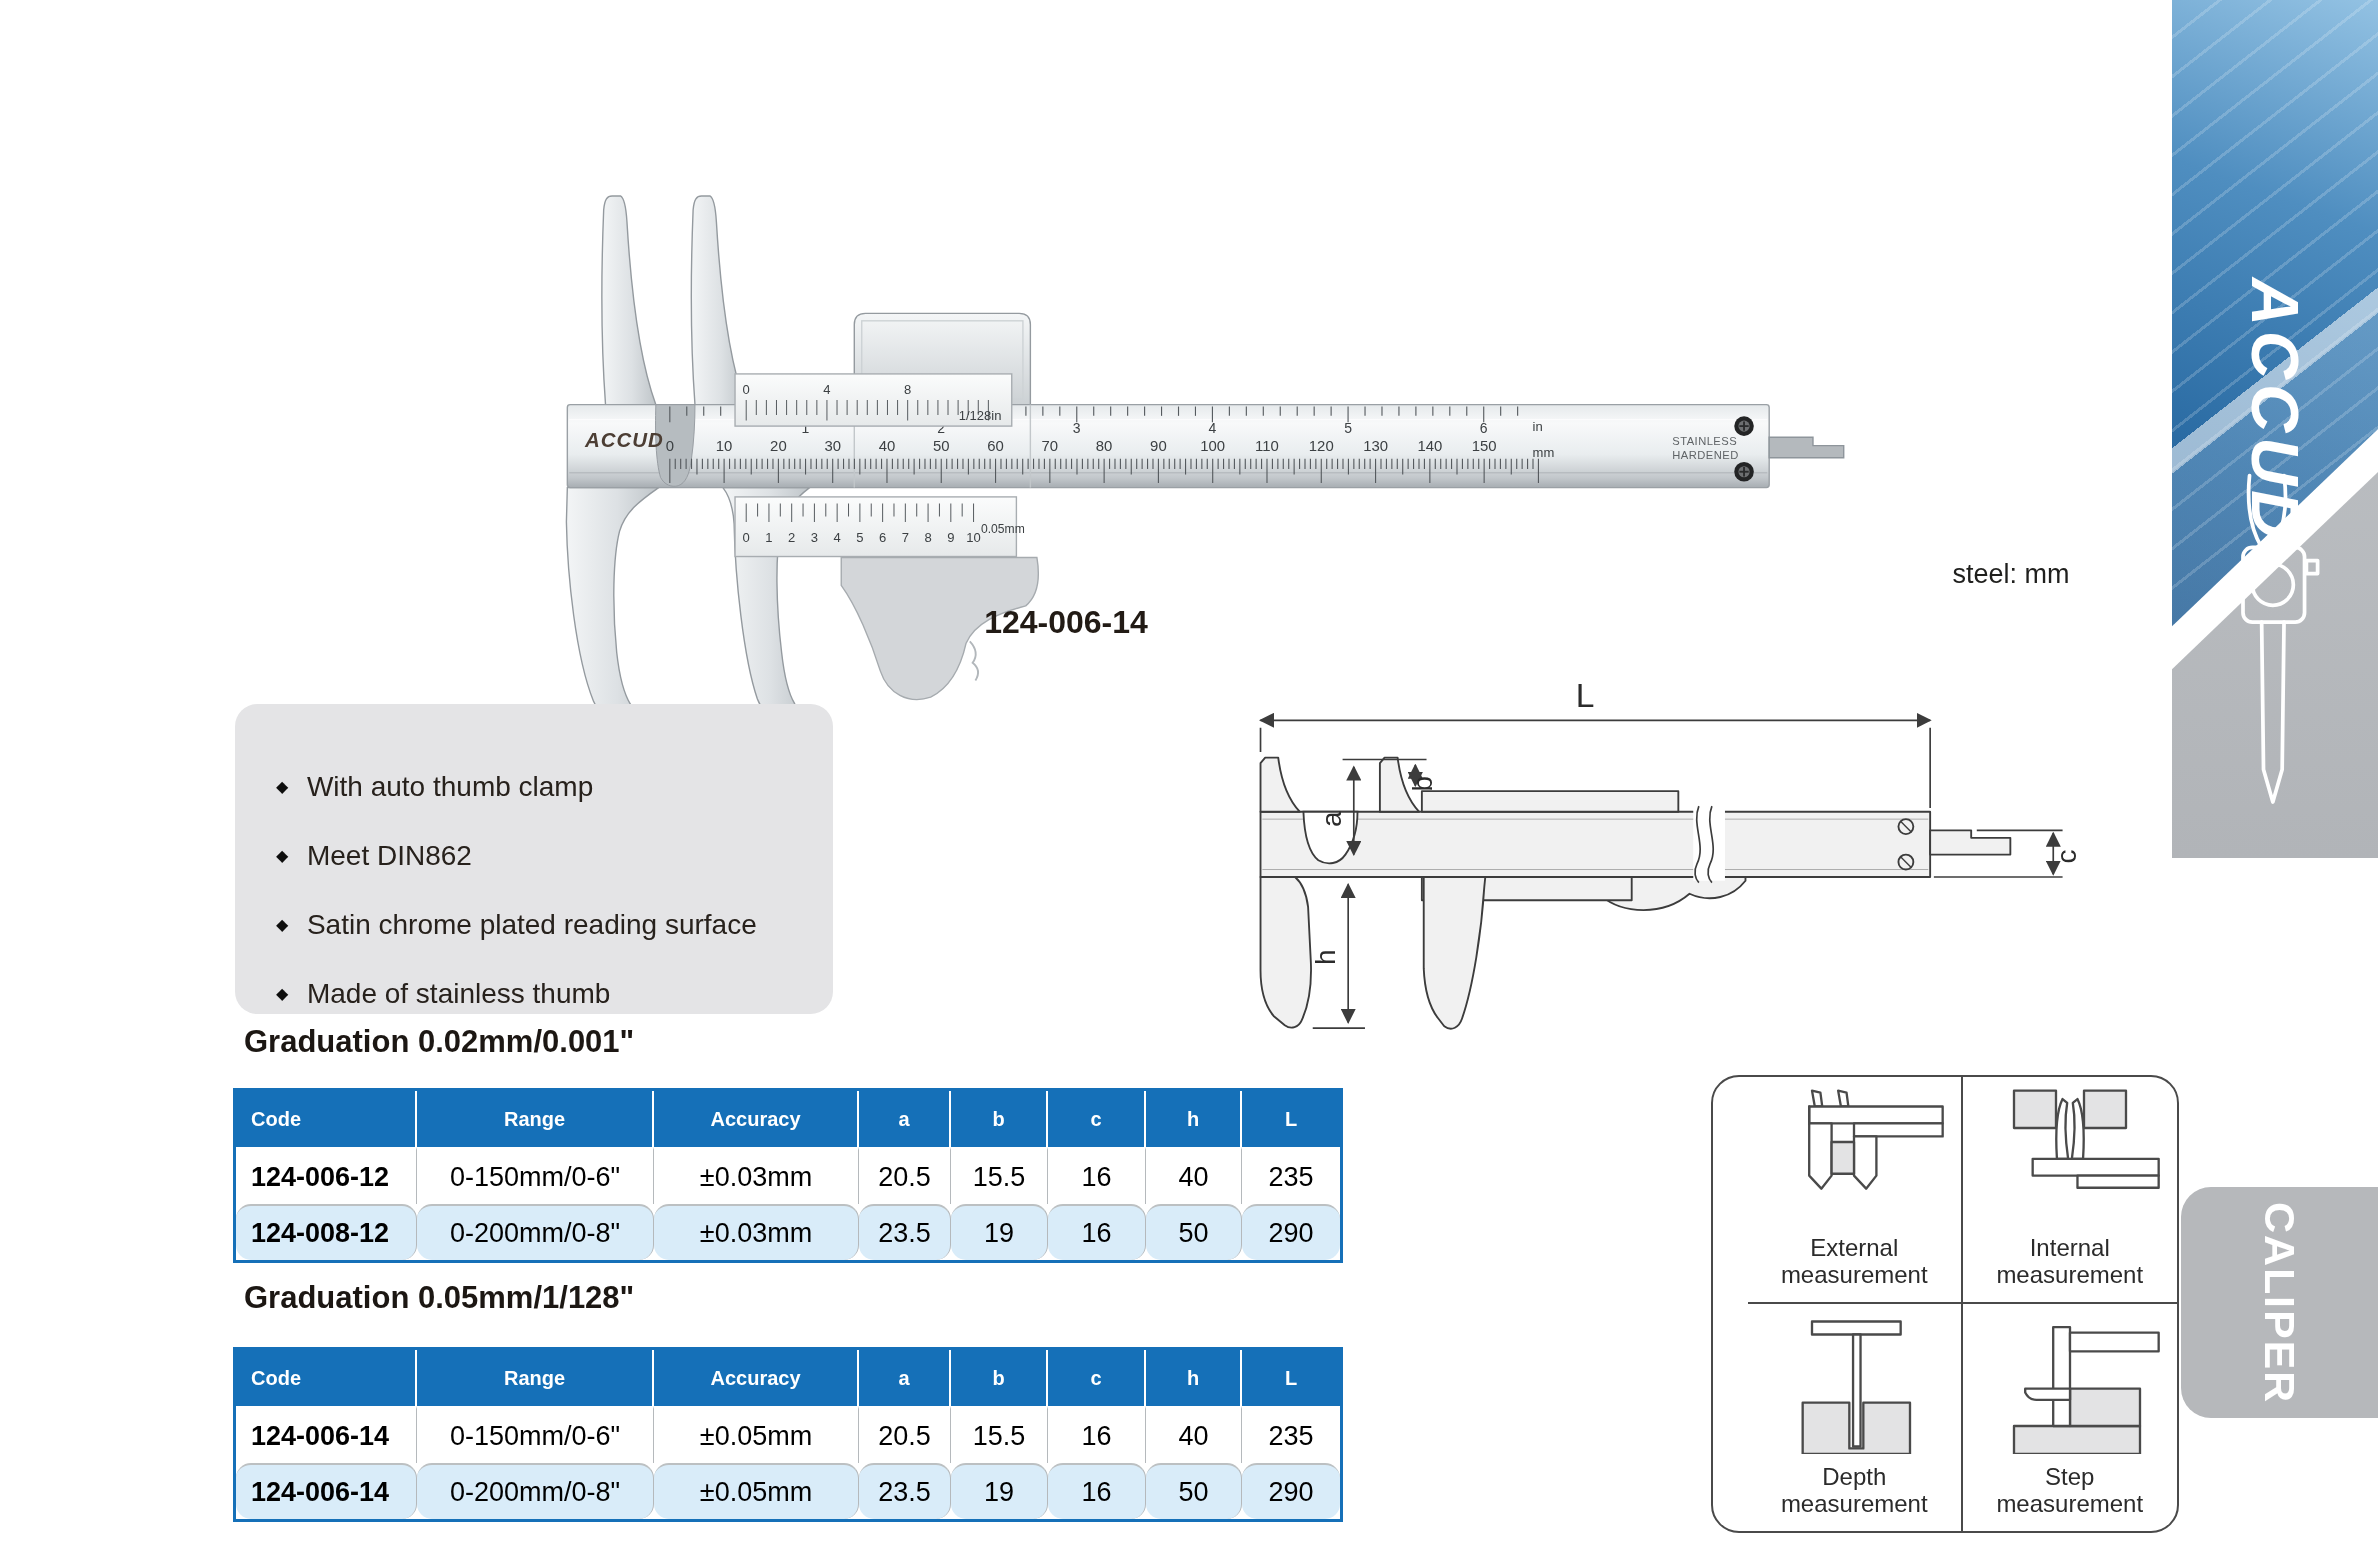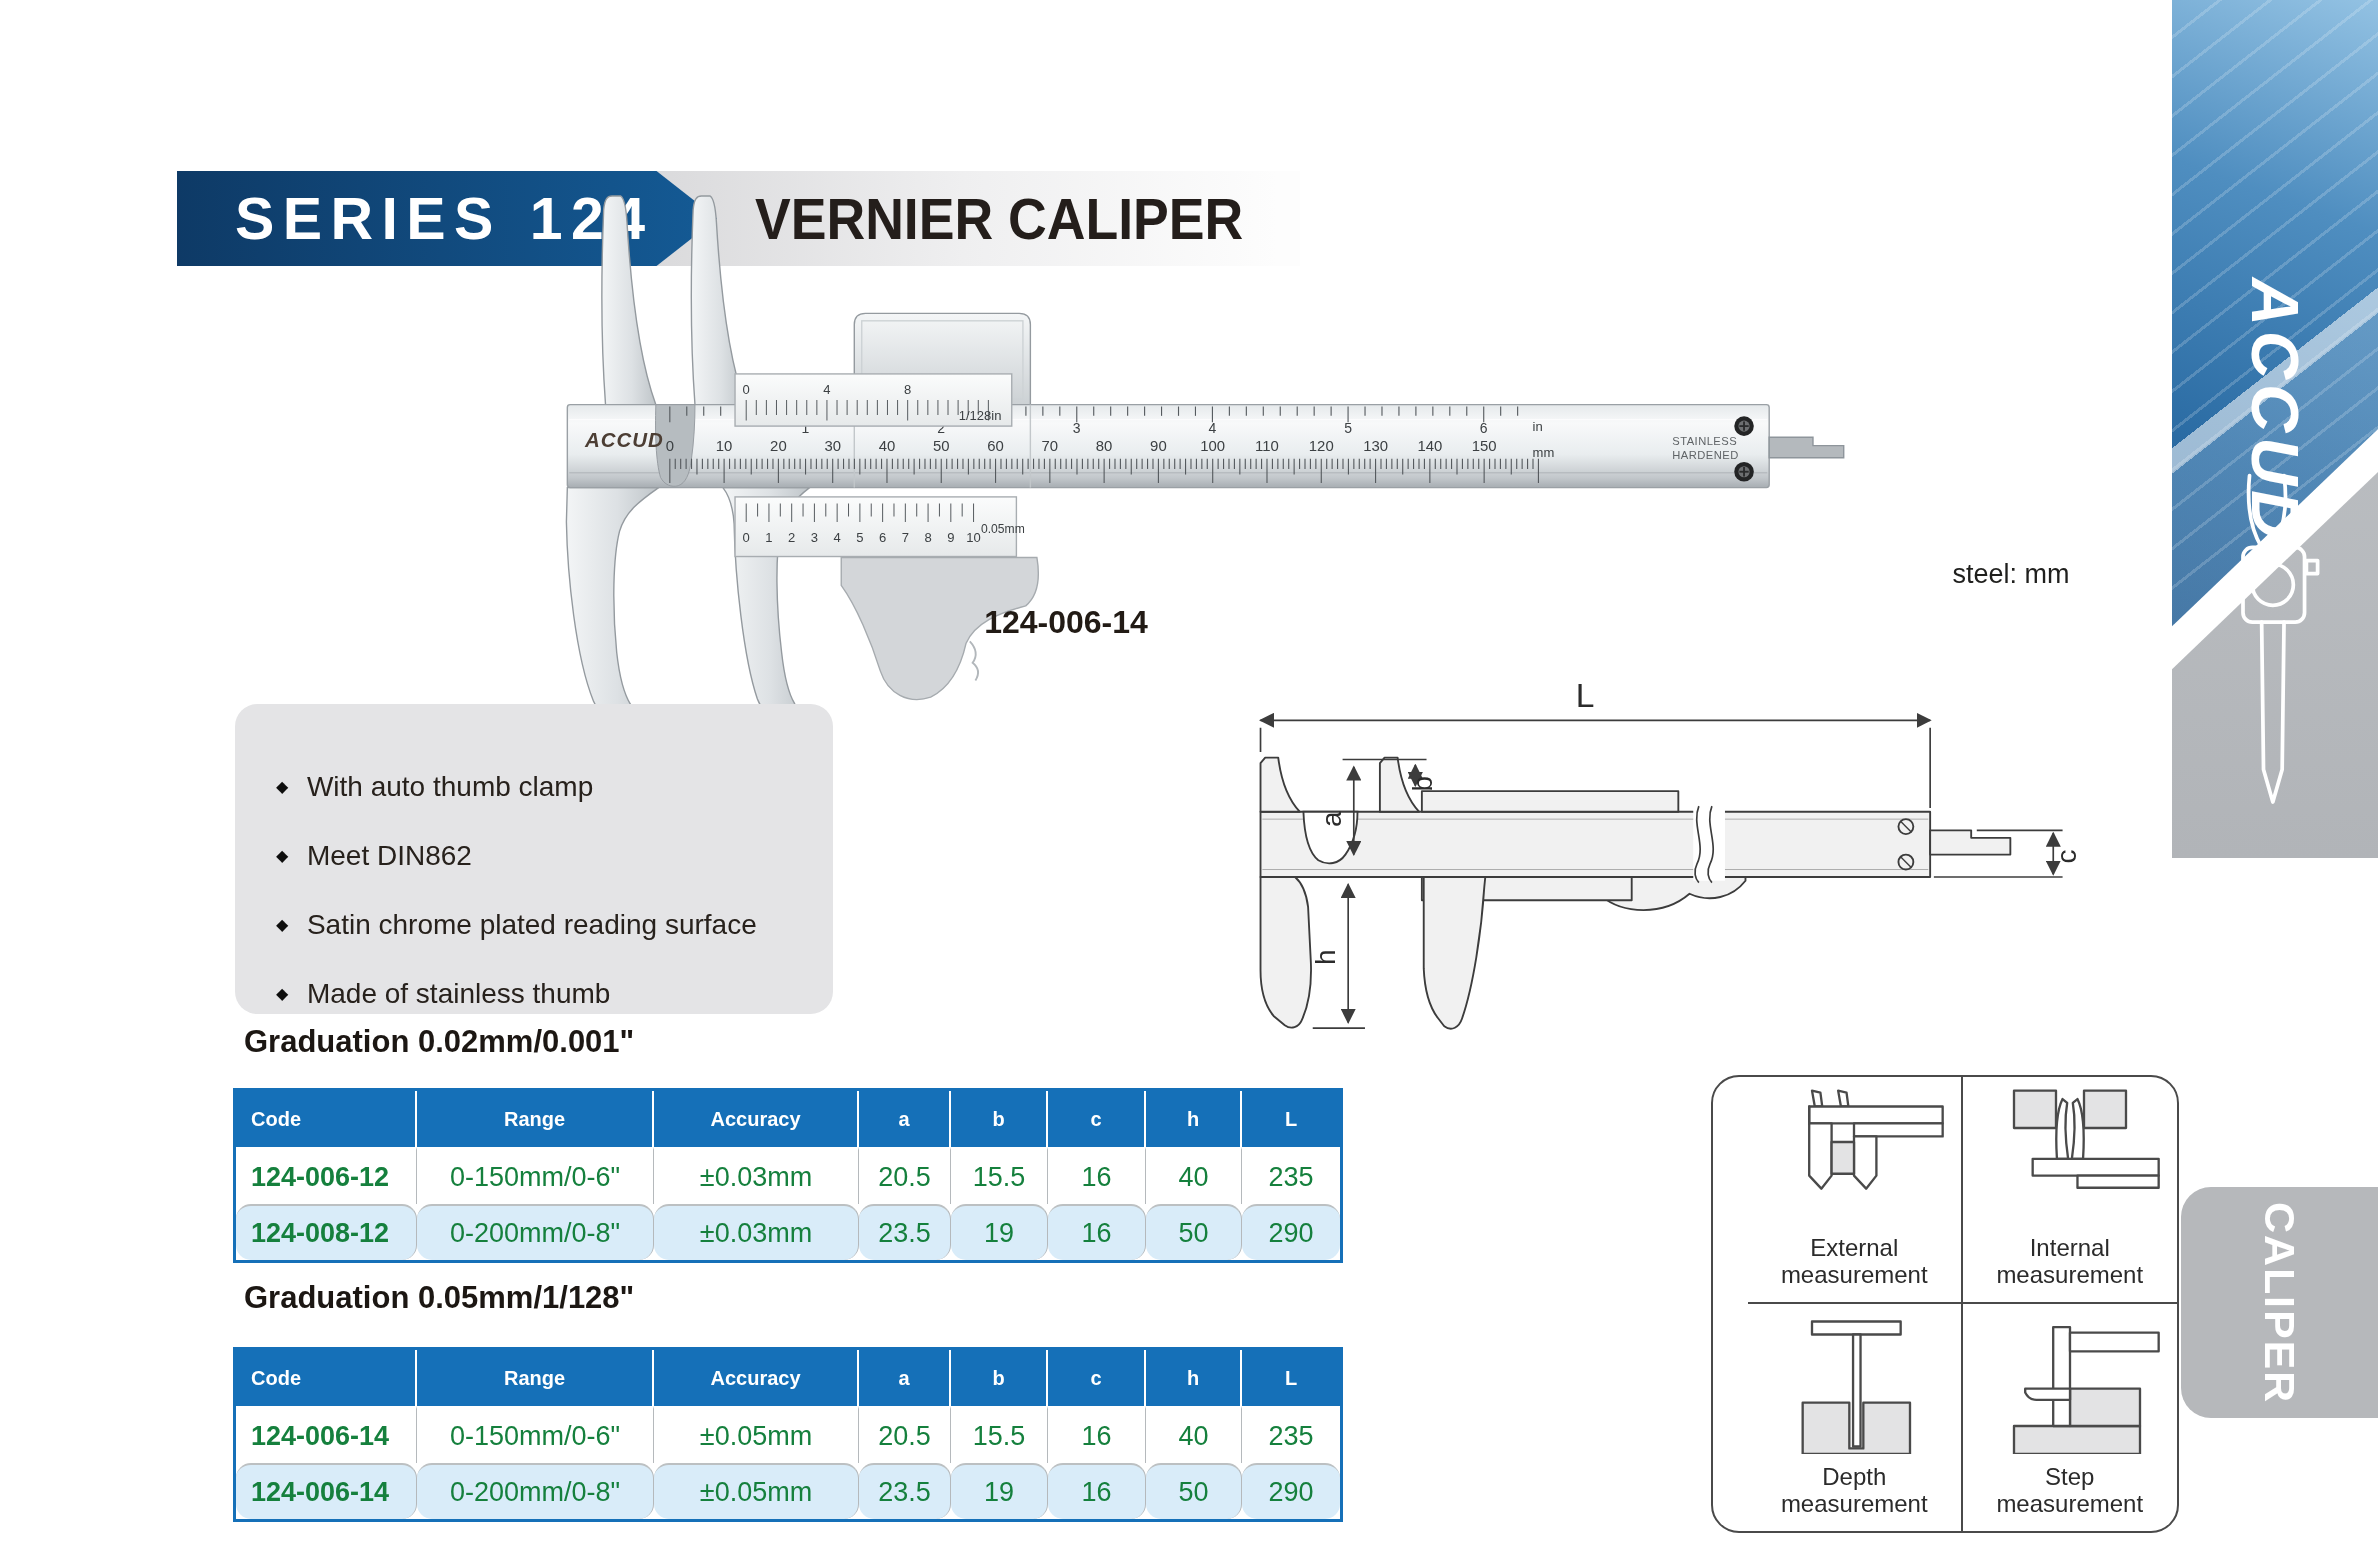--- a/index.html
+++ b/index.html
@@ -35,21 +35,21 @@
   .grad-title{font-size:31px;font-weight:bold;color:#1c1713;}
   .grad-title-1{left:244px;top:1024px;}
   .grad-title-2{left:244px;top:1280px;}
   .spec-table{border:3.7px solid #1570b8;background:#fff;}
   .spec-table-1{left:233px;top:1088px;}
   .spec-table-2{left:233px;top:1347px;}
   .t-row{display:grid;grid-template-columns:181px 237px 205px 92px 97px 98px 96px 98px;}
   .t-head .cell{background:#1570b8;color:#fff;font-weight:bold;height:56px;font-size:20px;
       display:flex;align-items:center;justify-content:center;border-right:2.8px solid #fff;}
   .t-head .cell:last-child{border-right:none;}
-  .t-body .cell{height:54px;font-size:27px;color:#15803d;background:#fff;
+  .t-body .cell{height:54px;font-size:27px;color:#000000;background:#fff;
       display:flex;align-items:center;justify-content:center;
       border-right:1.9px solid #b5b9bc;border-top:2.8px solid #bcc0c2;}
   .t-body.first .cell{border-top:3.7px solid #ffffff;}
   .t-body .cell:last-child{border-right:none;}
   .t-body.alt .cell{background:#d9ecf9;border-radius:15px;}
   .cell.lead{justify-content:flex-start;padding-left:15px;}
   .cell.code{font-weight:bold;justify-content:flex-start;padding-left:15px;}
 
   
   .mbox{left:1711px;top:1075px;width:429px;height:454px;border:2.8px solid #4a4a4a;border-radius:28px;
@@ -88,29 +88,20 @@
   .dpart{fill:#f1f1f1;stroke:#3c3c3c;stroke-width:2;stroke-linejoin:round;}
   .dthin{stroke:#a8a8a8;stroke-width:1;}
   .qpart{fill:#ffffff;stroke:#4a4a4a;stroke-width:2.5;stroke-linejoin:round;}
   .qwork{fill:#e3e3e4;stroke:#4a4a4a;stroke-width:2.5;stroke-linejoin:round;}
 </style>
 </head>
 <body>
 
 <div class="page">
 
-  <div class="abs banner">
-    <div class="banner-blue"></div>
-    <div class="banner-series">
-      <span>SERIES</span>
-        <span class="gap"></span>
-        <span>124</span>
-    </div>
-    <div class="banner-title">VERNIER CALIPER</div>
-  </div>
 
   <svg class="abs" style="left:550px;top:182px;" width="1380" height="559" viewBox="590 195 1480 600">
     <defs>
       <linearGradient id="beamV" x1="0" y1="0" x2="0" y2="1">
         <stop offset="0" stop-color="#e5e9eb"></stop>
           <stop offset="0.22" stop-color="#f8f9fa"></stop>
         <stop offset="0.6" stop-color="#e9edef"></stop>
           <stop offset="0.88" stop-color="#c3c8cc"></stop>
         <stop offset="1" stop-color="#a7adb2"></stop>
       </linearGradient>

